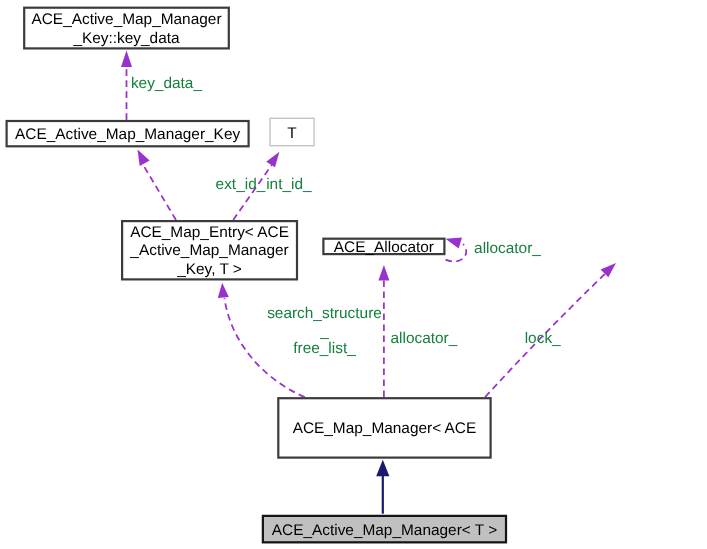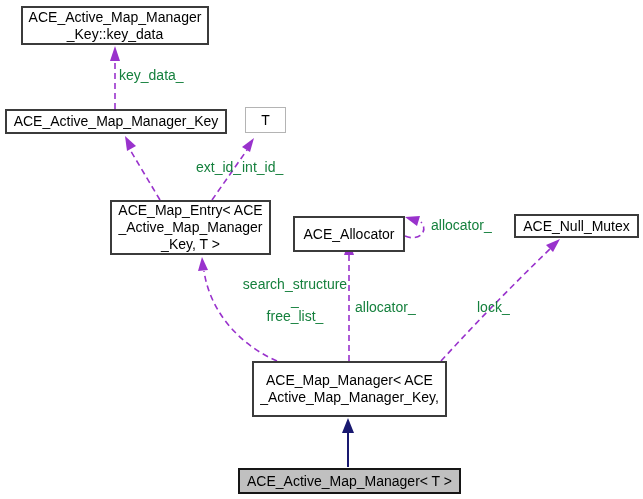--- a/index.html
+++ b/index.html
@@ -43,21 +43,21 @@
     color: #15803d;
     white-space: nowrap;
   }
   .edge-label.block { text-align: center; }
   .edge-label.block span { display: block; }
   
   .n-key-data     { left: 21px;  top: 6px;   width: 188px; height: 39px; }
   .n-manager-key  { left: 5px;   top: 109px; width: 222px; height: 25px; }
   .n-t            { left: 245px; top: 107px; width: 41px;  height: 26px; }
   .n-map-entry    { left: 110px; top: 200px; width: 161px; height: 55px; }
-  .n-allocator    { left: 293px; top: 216px; width: 112px; height: 36px; text-align: center; }
+  .n-allocator    { left: 293px; top: 216px; width: 112px; height: 16px; text-align: center; }
   .n-null-mutex   { left: 514px; top: 214px; width: 125px; height: 24px; }
   .n-map-manager  { left: 252px; top: 361px; width: 195px; height: 56px; }
   .n-active       { left: 238px; top: 468px; width: 223px; height: 26px; }
   
   .l-key-data       { left: 119px; top: 67px; }
   .l-ext-id         { left: 156px; top: 159px; margin-left: 40px; }
   .l-int-id         { left: 242px; top: 159px; }
   .l-member-lists   { left: 228px; top: 276px; width: 134px; }
   .l-allocator-mem  { left: 355px; top: 299px; }
   .l-allocator-self { left: 431px; top: 217px; }
@@ -111,27 +111,23 @@
   <div class="node n-map-entry">
     <span>ACE_Map_Entry&lt; ACE</span>
     <span>_Active_Map_Manager</span>
     <span>_Key, T &gt;</span>
   </div>
 
   <div class="node n-allocator">
     <span>ACE_Allocator</span>
   </div>
 
-  <div class="node n-null-mutex">
-    <span>ACE_Null_Mutex</span>
-  </div>
 
   <div class="node n-map-manager">
     <span>ACE_Map_Manager&lt; ACE</span>
-    <span>_Active_Map_Manager_Key,</span>
   </div>
 
   <div class="node current n-active" style="background-color: rgb(192, 192, 192);">
     <span>ACE_Active_Map_Manager&lt; T &gt;</span>
   </div>
 
   <div class="edge-label l-key-data">key_data_</div>
   <div class="edge-label l-ext-id">ext_id_</div>
   <div class="edge-label l-int-id">int_id_</div>
   <div class="edge-label block l-member-lists">

